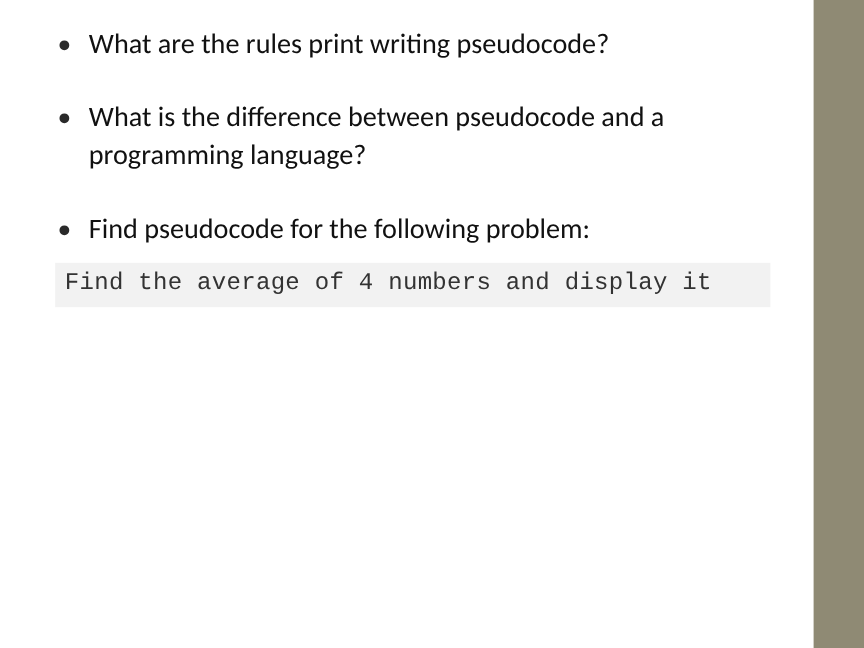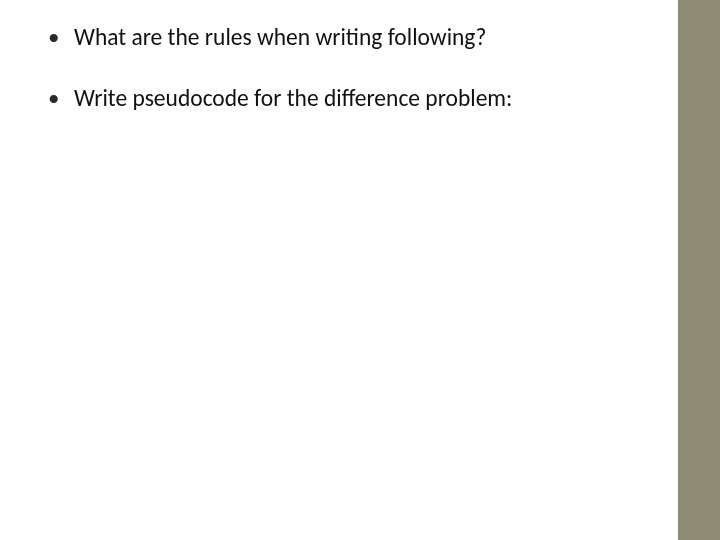--- a/index.html
+++ b/index.html
@@ -69,21 +69,27 @@
   }
 </style>
 </head>
 <body>
 
 <div class="sidebar-strip"></div>
 
 <div class="content">
   <ul class="bullet-list">
     <li class="bullet-item">
-      <span>What are the rules when writing following?</span>
+      <span>What are the rules print writing pseudocode?</span>
     </li>
     <li class="bullet-item">
-      <span>Write pseudocode for the difference problem:</span>
+      <span>What is the difference between pseudocode and a programming language?</span>
+    </li>
+    <li class="bullet-item">
+      <span>Find pseudocode for the following problem:</span>
     </li>
   </ul>
 
+  <div class="code-box problem-box">
+    <span>Find the average of 4 numbers and display it</span>
+  </div>
 
 </div>
 
 </body></html>

